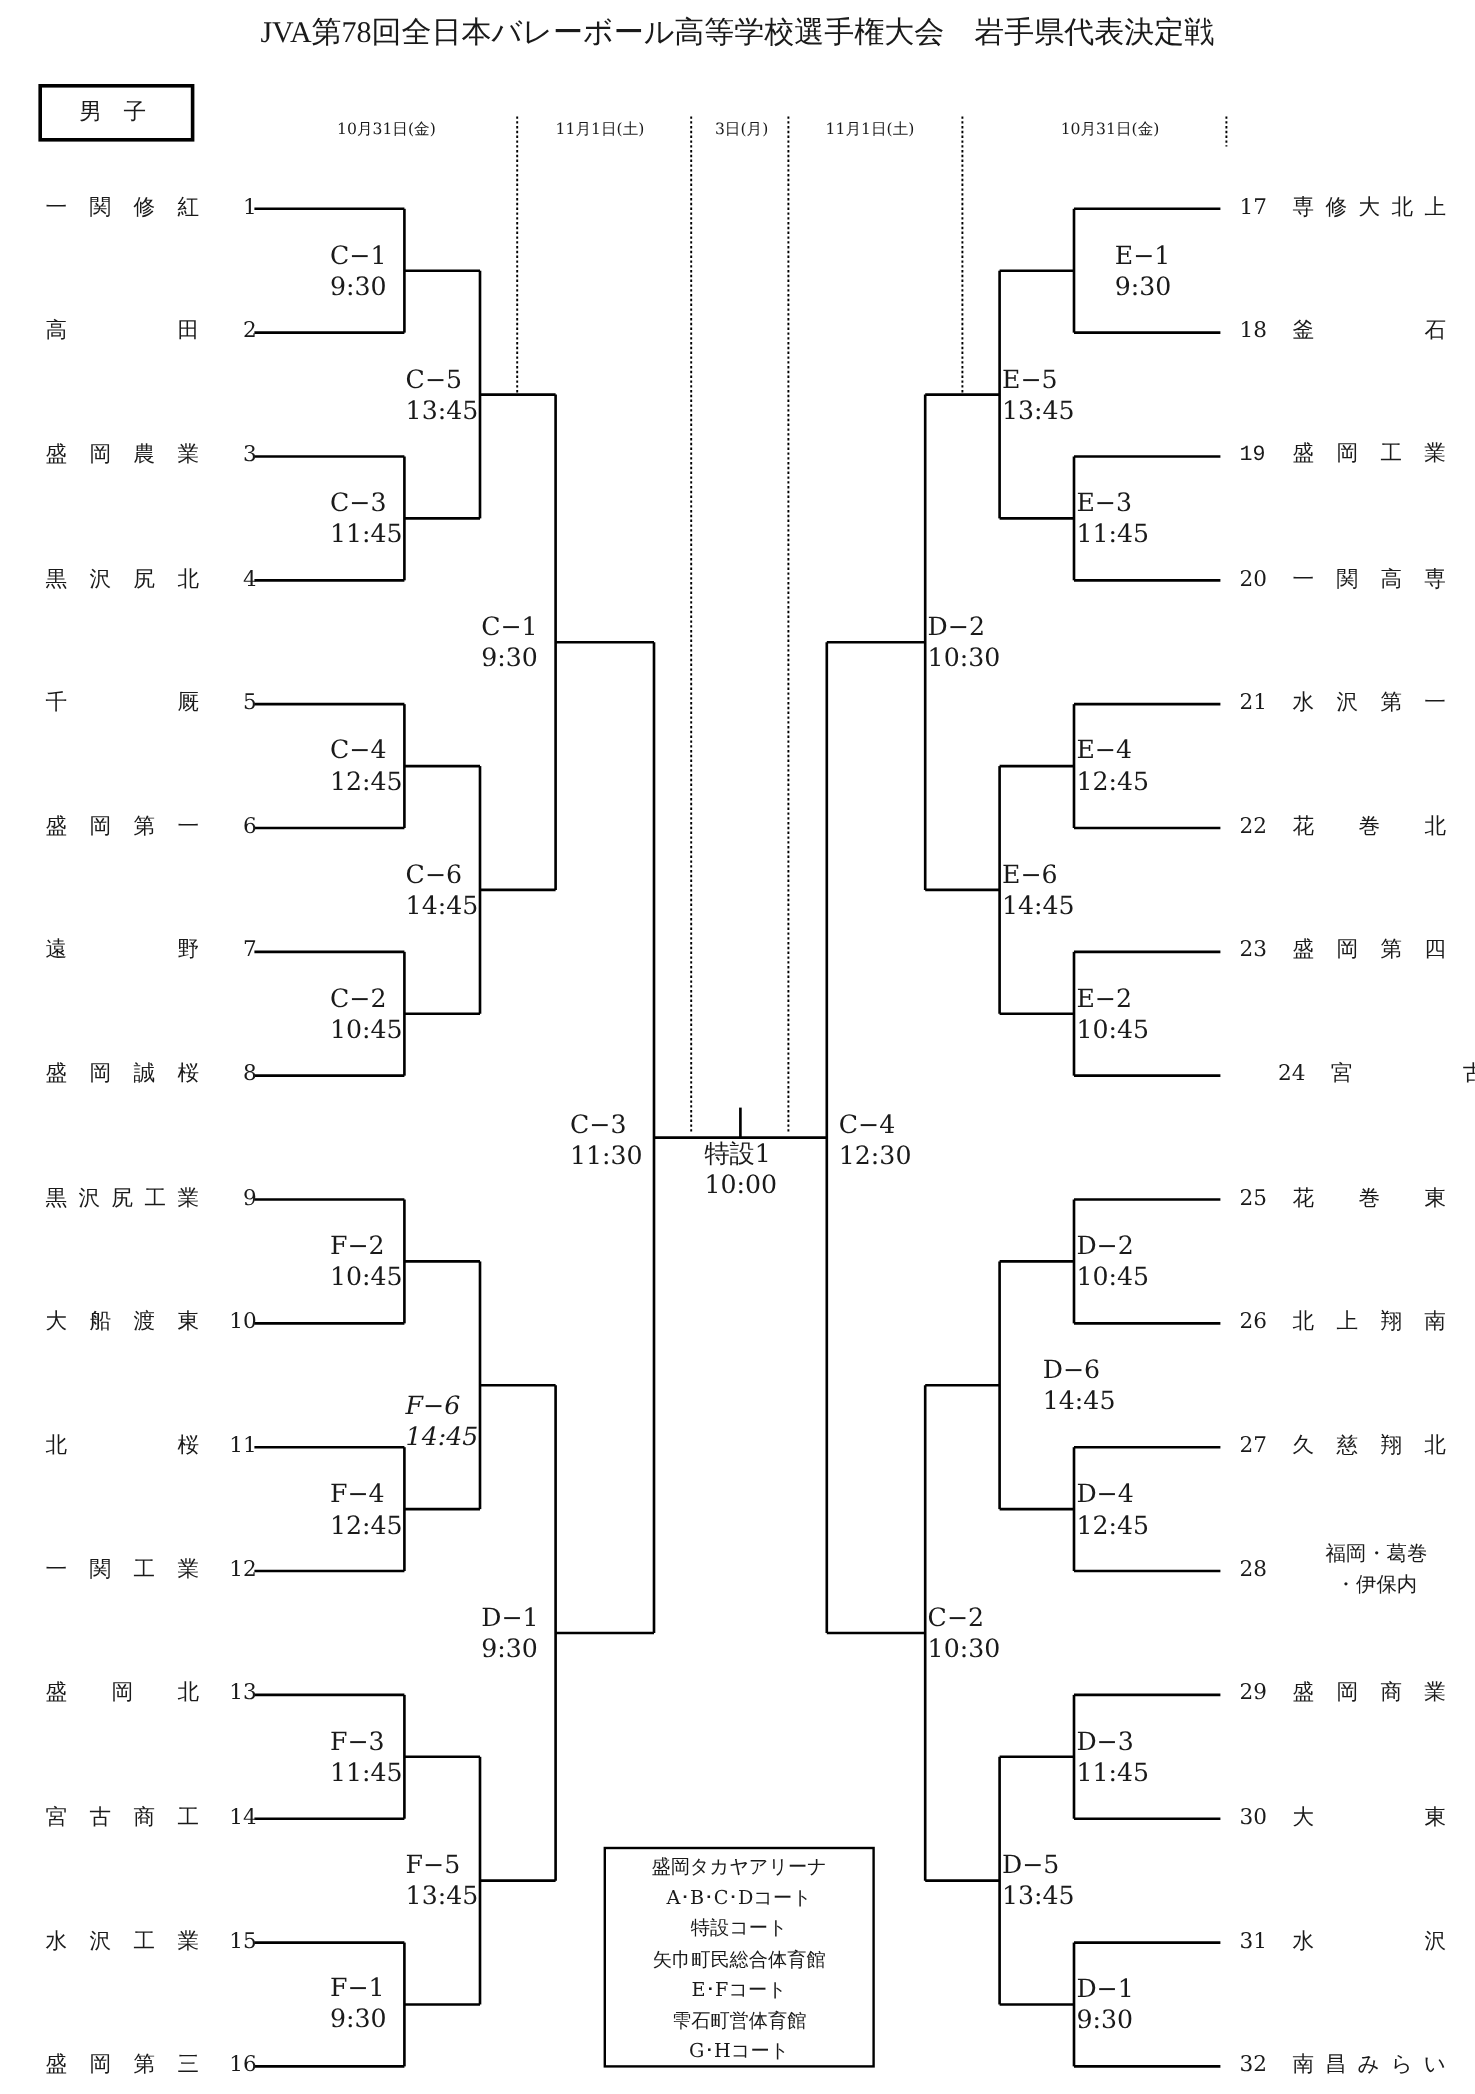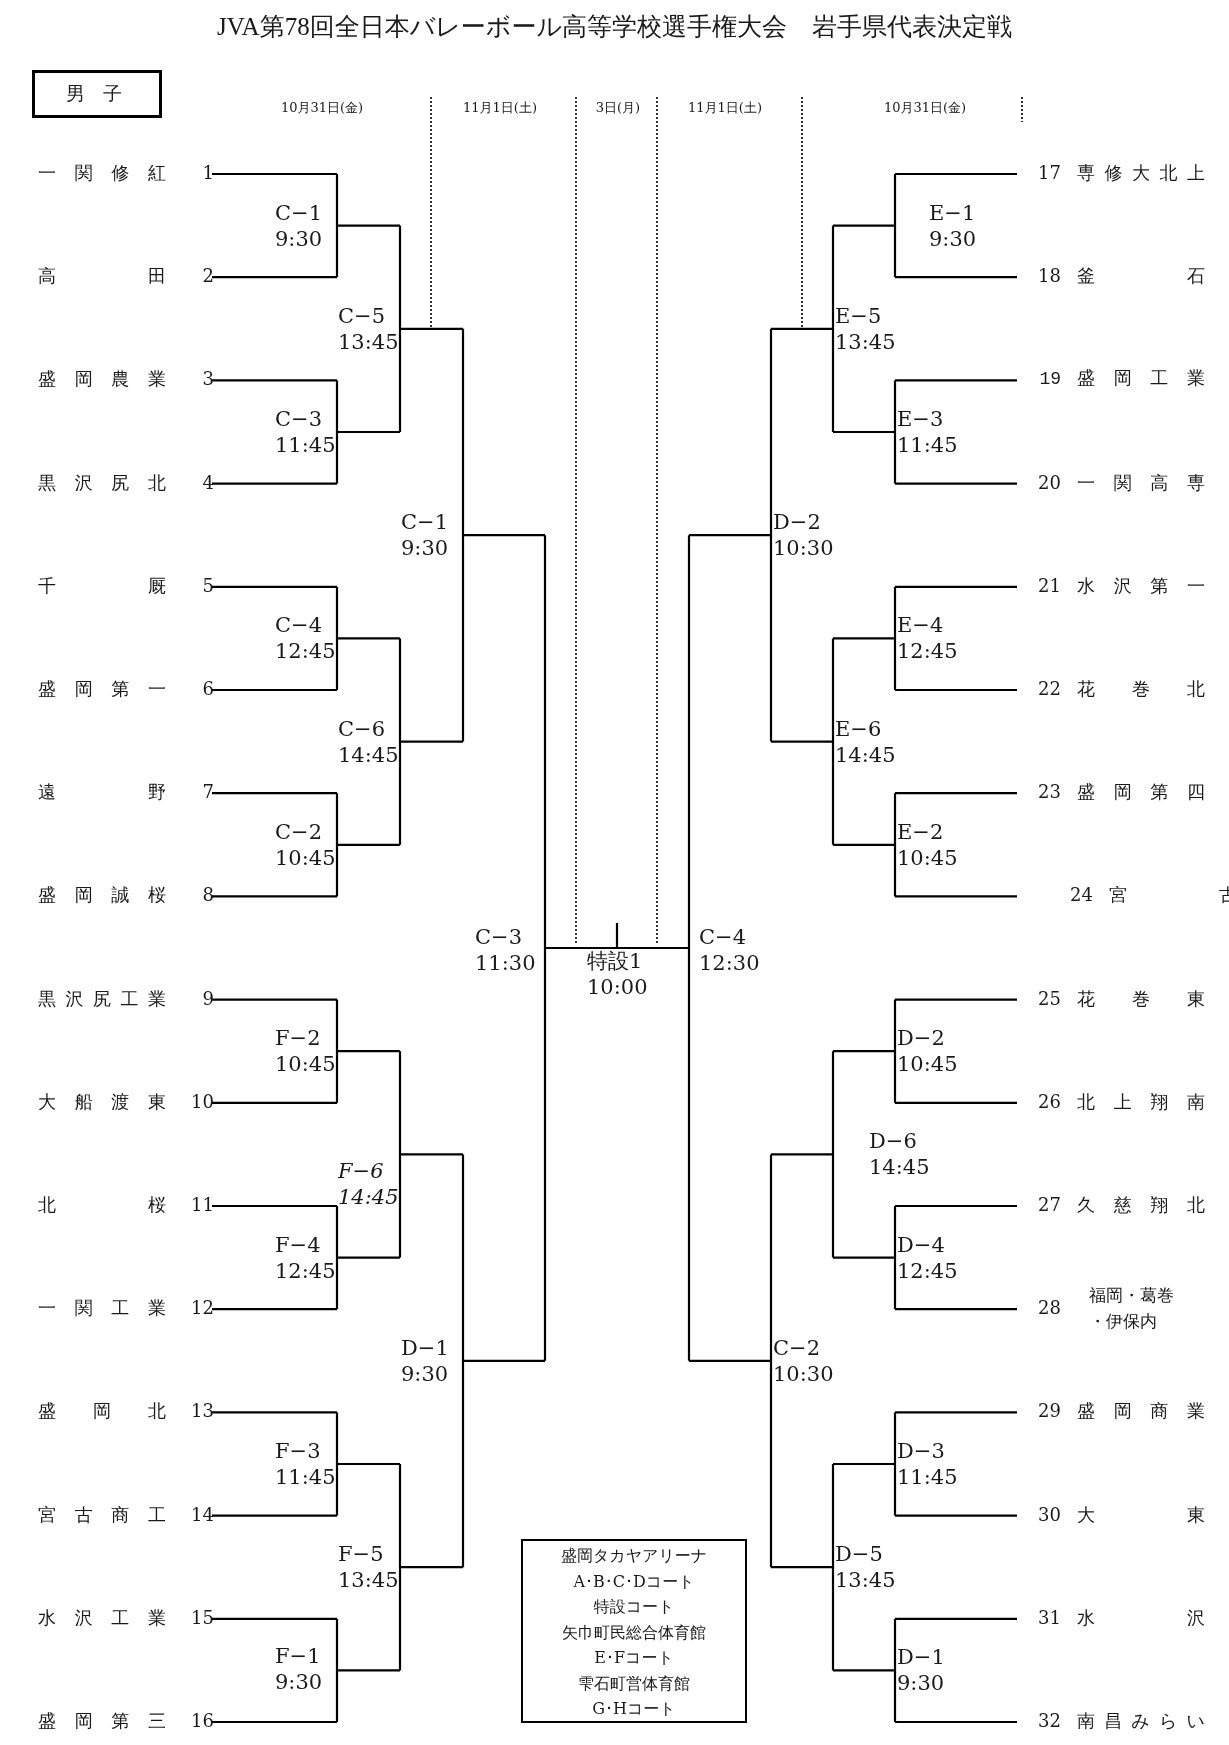--- a/index.html
+++ b/index.html
@@ -10,28 +10,28 @@
   #gender-box { position:absolute; left:32px; top:70px; width:130px; height:48px;
                 border:3px solid #000; box-sizing:border-box; text-align:center;
                 line-height:40px; font-size:19px; letter-spacing:6px; }
   .date { position:absolute; top:99px; font-size:13px; text-align:center; }
   svg#bracket { position:absolute; left:0; top:0; }
   .team { position:absolute; font-size:18px; height:24px; line-height:24px; }
   .team .name { position:absolute; display:flex; justify-content:space-between; width:128px; }
   .team .num { position:absolute; width:28px; }
   .left .name { left:0; }
   .left .num { left:148px; text-align:right; }
-  .right .num { left:0; text-align:right; }
+  .right .num { left:0; text-align:left; }
   .right .name { left:44px; }
   .match { position:absolute; font-size:21px; line-height:26px; text-align:left; width:60px; }
   #venue-box { position:absolute; left:503px; top:1539px; width:226px; height:184px;
                border:2px solid #000; box-sizing:border-box; text-align:center;
-               font-size:16px; line-height:25.5px; padding-top:2px;margin-left:18px; }
+               font-size:16px; line-height:25.5px; padding-top:2px; }
   .t28 .name2 { position:absolute; left:44px; top:-14px; width:128px; font-size:17px; line-height:26px; }
-  .t28 .name2 div { display:flex; justify-content:flex-start;margin-left:12px; }
+  .t28 .name2 div { display:flex; justify-content:center;margin-left:12px; }
 </style>
 </head>
 <body>
 
 <div id="title">JVA第78回全日本バレーボール高等学校選手権大会　岩手県代表決定戦</div>
 <div id="gender-box">男 子</div>
 
 <div class="date" style="left:262px;width:120px;">10月31日(金)</div>
 <div class="date" style="left:440px;width:120px;">11月1日(土)</div>
 <div class="date" style="left:578px;width:80px;">3日(月)</div>

